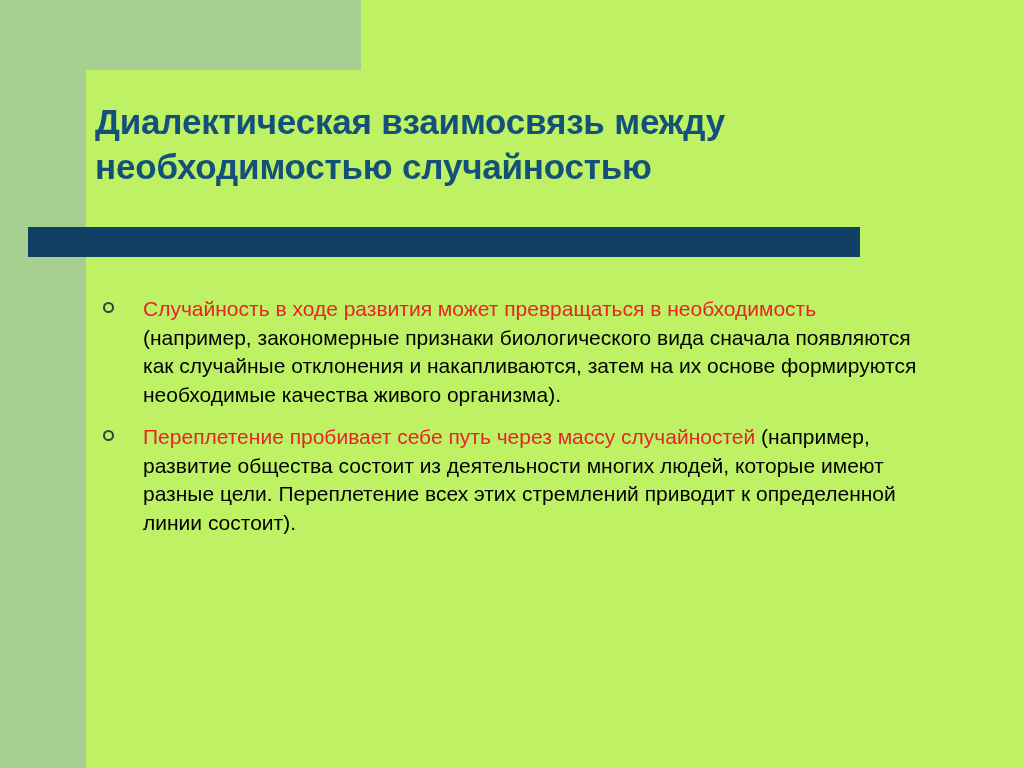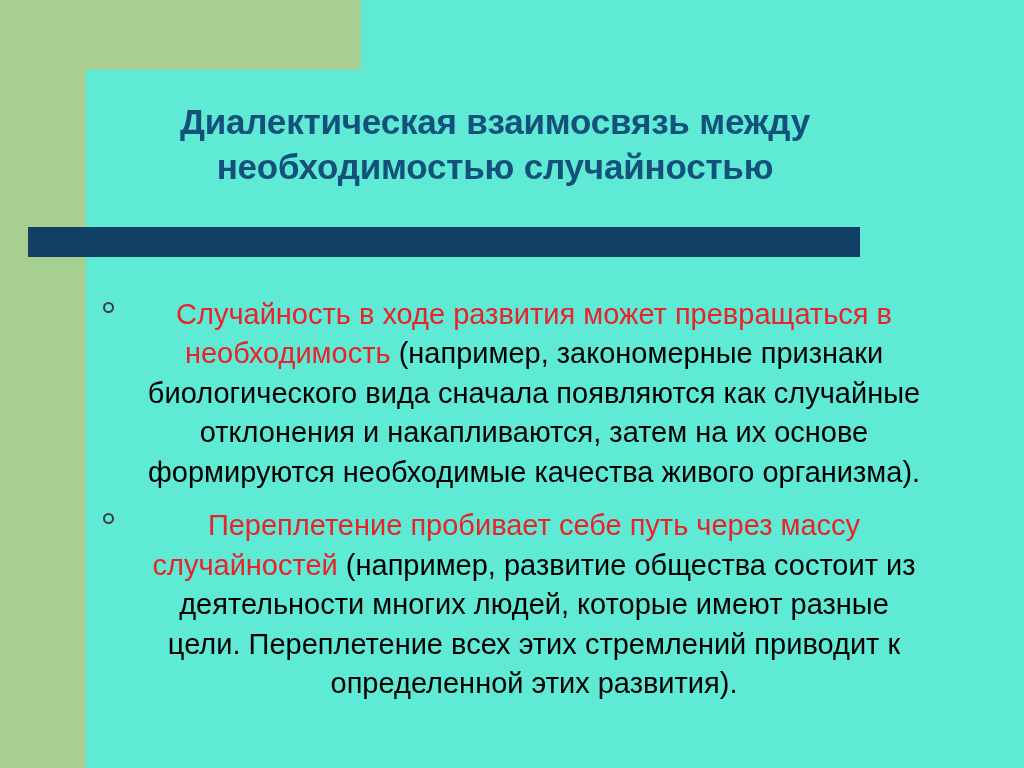--- a/index.html
+++ b/index.html
@@ -4,24 +4,23 @@
 <style>
   html, body {
     margin: 0;
     padding: 0;
     background: #ffffff;
   }
   .slide {
     position: relative;
     width: 1024px;
     height: 768px;
-    background: #5eead4;
+    background: #bef264;
     overflow: hidden;
     font-family: "Liberation Sans", sans-serif;
-    text-align: center;
   }
 
   
   .green-panel {
     position: absolute;
     left: 0;
     top: 0;
     width: 86px;
     height: 768px;
     background: #a8cf92;
@@ -62,21 +61,21 @@
   .body {
     position: absolute;
     left: 95px;
     top: 295px;
     width: 830px;
   }
   .bullet-item {
     position: relative;
     padding-left: 48px;
     margin-bottom: 14px;
-    font-size: 29px;
+    font-size: 21px;
     line-height: 1.36;
     color: #000000;
   }
   .bullet-marker {
     position: absolute;
     left: 8px;
     top: 7px;
     width: 11px;
     height: 11px;
     border: 2px solid #3f3f3f;
@@ -104,18 +103,18 @@
 
   <div class="body">
 
     <div class="bullet-item">
       <span class="bullet-marker"></span>
       <span class="lead">Случайность в ходе развития может превращаться в необходимость</span><span class="rest"> (например, закономерные признаки биологического вида сначала появляются как случайные отклонения и накапливаются, затем на их основе формируются необходимые качества живого организма).</span>
     </div>
 
     <div class="bullet-item">
       <span class="bullet-marker"></span>
-      <span class="lead">Переплетение пробивает себе путь через массу случайностей</span><span class="rest"> (например, развитие общества состоит из деятельности многих людей, которые имеют разные цели. Переплетение всех этих стремлений приводит к определенной этих развития).</span>
+      <span class="lead">Переплетение пробивает себе путь через массу случайностей</span><span class="rest"> (например, развитие общества состоит из деятельности многих людей, которые имеют разные цели. Переплетение всех этих стремлений приводит к определенной линии состоит).</span>
     </div>
 
   </div>
 
 </div>
 
 </body></html>

